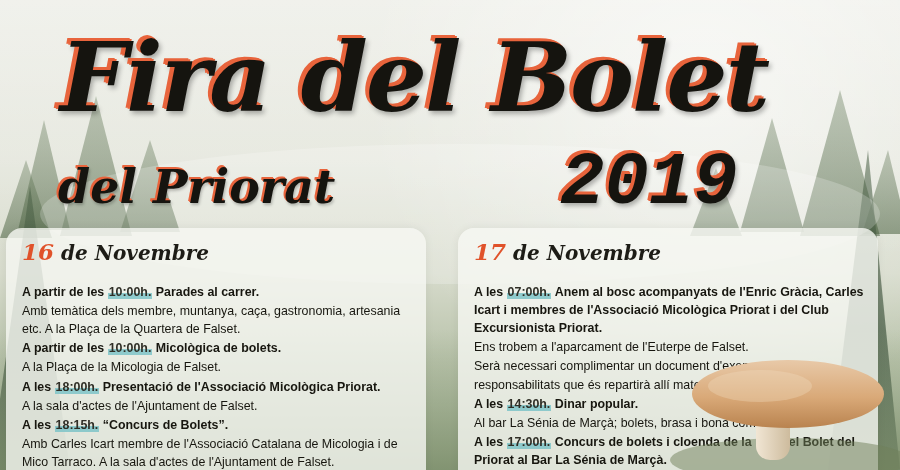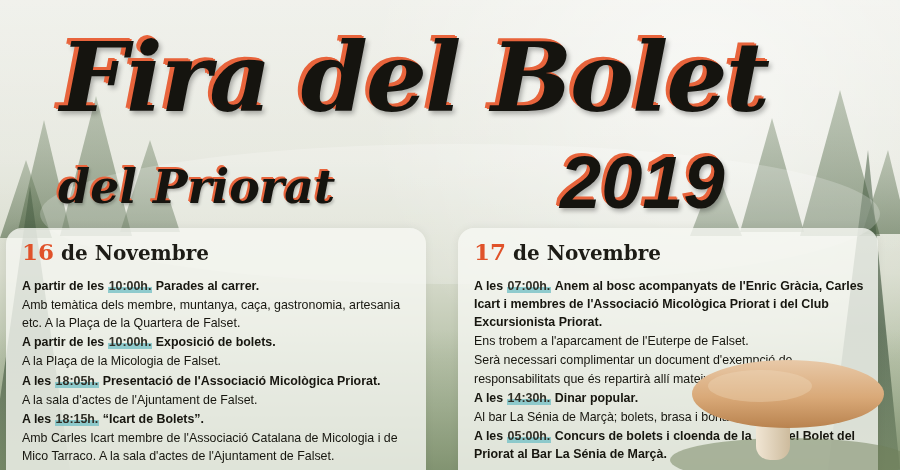--- a/index.html
+++ b/index.html
@@ -75,21 +75,21 @@
       -1px -1px 0 #e8643c,
       -2px -2px 0 #e8643c,
       1px 2px 3px rgba(0,0,0,0.25);
     white-space: nowrap;
   }
 
   .title-year {
     position: absolute;
     left: 560px;
     top: 132px;
-    font-family: Liberation Sans, sans-serif;
+    font-family: Liberation Mono, monospace;
     font-style: italic;
     font-weight: bold;
     font-size: 74px;
     line-height: 1;
     color: #15140f;
     text-shadow:
       -2px -2px 0 #e8643c,
       -3px -3px 0 #e8643c,
       2px 3px 4px rgba(0,0,0,0.28);
     white-space: nowrap;
@@ -106,24 +106,25 @@
     border-top-right-radius: 16px;
     box-shadow: 0 0 10px rgba(0,0,0,0.06);
     padding: 10px 14px 0 16px;
     box-sizing: border-box;
   }
   .panel-left  { left: 6px; }
   .panel-right { left: 458px; }
 
   .day-heading {
     font-family: "DejaVu Serif", serif;
+    font-style: italic;
     font-weight: bold;
     font-size: 20px;
     color: #1d1c16;
-    margin: 0 0 12px 0;
+    margin: 0 0 18px 0;
     white-space: nowrap;
   }
   .day-heading .daynum {
     color: #e0522a;
     font-size: 23px;
   }
 
   .sched {
     font-size: 12.4px;
     line-height: 1.46;
@@ -220,33 +221,33 @@
     <div class="sched">
 
       <p>
         <span class="t">A partir de les <span class="hl">10:00h.</span></span>
         <span class="bold">Parades al carrer.</span>
       </p>
       <p>Amb temàtica dels membre, muntanya, caça, gastronomia, artesania etc. A la Plaça de la Quartera de Falset.</p>
 
       <p>
         <span class="t">A partir de les <span class="hl">10:00h.</span></span>
-        <span class="bold">Exposició de bolets.</span>
+        <span class="bold">Micològica de bolets.</span>
       </p>
       <p>A la Plaça de la Micologia de Falset.</p>
 
       <p>
-        <span class="t">A les <span class="hl">18:05h.</span></span>
+        <span class="t">A les <span class="hl">18:00h.</span></span>
         <span class="bold">Presentació de l'Associació Micològica Priorat.</span>
       </p>
       <p>A la sala d'actes de l'Ajuntament de Falset.</p>
 
       <p>
         <span class="t">A les <span class="hl">18:15h.</span></span>
-        <span class="bold">“Icart de Bolets”.</span>
+        <span class="bold">“Concurs de Bolets”.</span>
       </p>
       <p>Amb Carles Icart membre de l'Associació Catalana de Micologia i de Mico Tarraco. A la sala d'actes de l'Ajuntament de Falset.</p>
 
       <p>
         <span class="t">A les <span class="hl">19:00h.</span></span>
         <span class="bold">Enric Gràcia, micòleg i assessor del programa</span>
       </p>
     </div>
   </div>
 
@@ -265,21 +266,21 @@
       <p>Ens trobem a l'aparcament de l'Euterpe de Falset.</p>
       <p>Serà necessari complimentar un document d'exempció de responsabilitats que és repartirà allí mateix.</p>
 
       <p>
         <span class="t">A les <span class="hl">14:30h.</span></span>
         <span class="bold">Dinar popular.</span>
       </p>
       <p>Al bar La Sénia de Marçà; bolets, brasa i bona companyia.</p>
 
       <p>
-        <span class="t">A les <span class="hl">05:00h.</span></span>
+        <span class="t">A les <span class="hl">17:00h.</span></span>
         <span class="bold">Concurs de bolets i cloenda de la Fira del Bolet del Priorat al Bar La Sénia de Marçà.</span>
       </p>
     </div>
   </div>
 
   <svg class="mushroom" viewBox="0 0 260 120" preserveAspectRatio="none">
     <defs>
       <linearGradient id="gcap" x1="0" y1="0" x2="0" y2="1">
         <stop offset="0%" stop-color="#e8c9a8"></stop>
         <stop offset="55%" stop-color="#d9a978"></stop>

